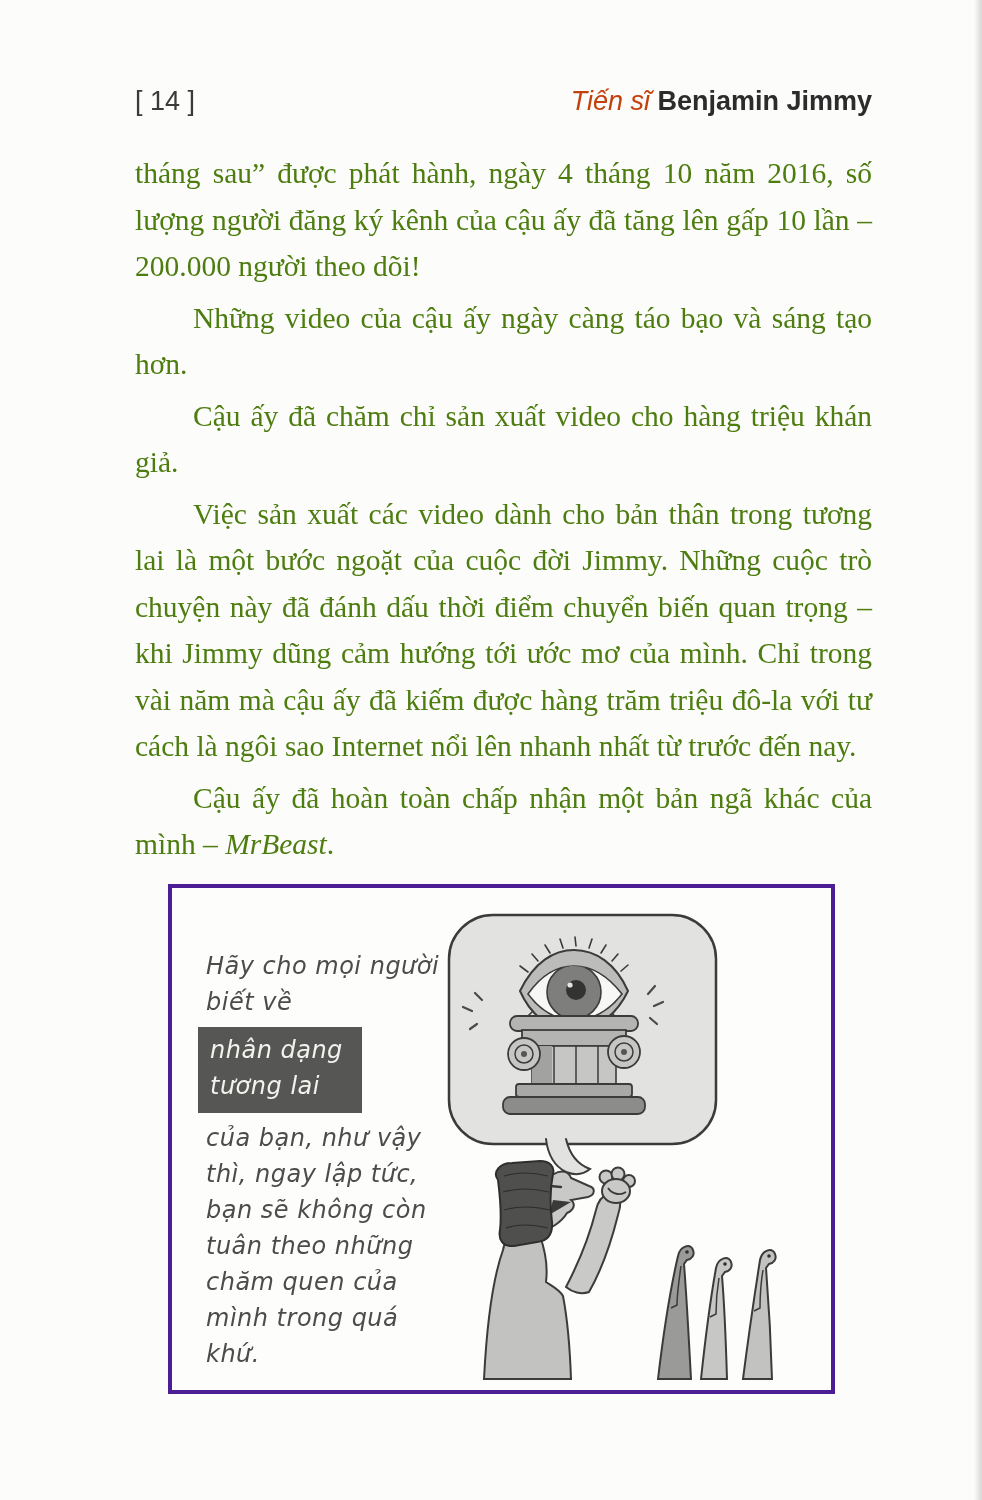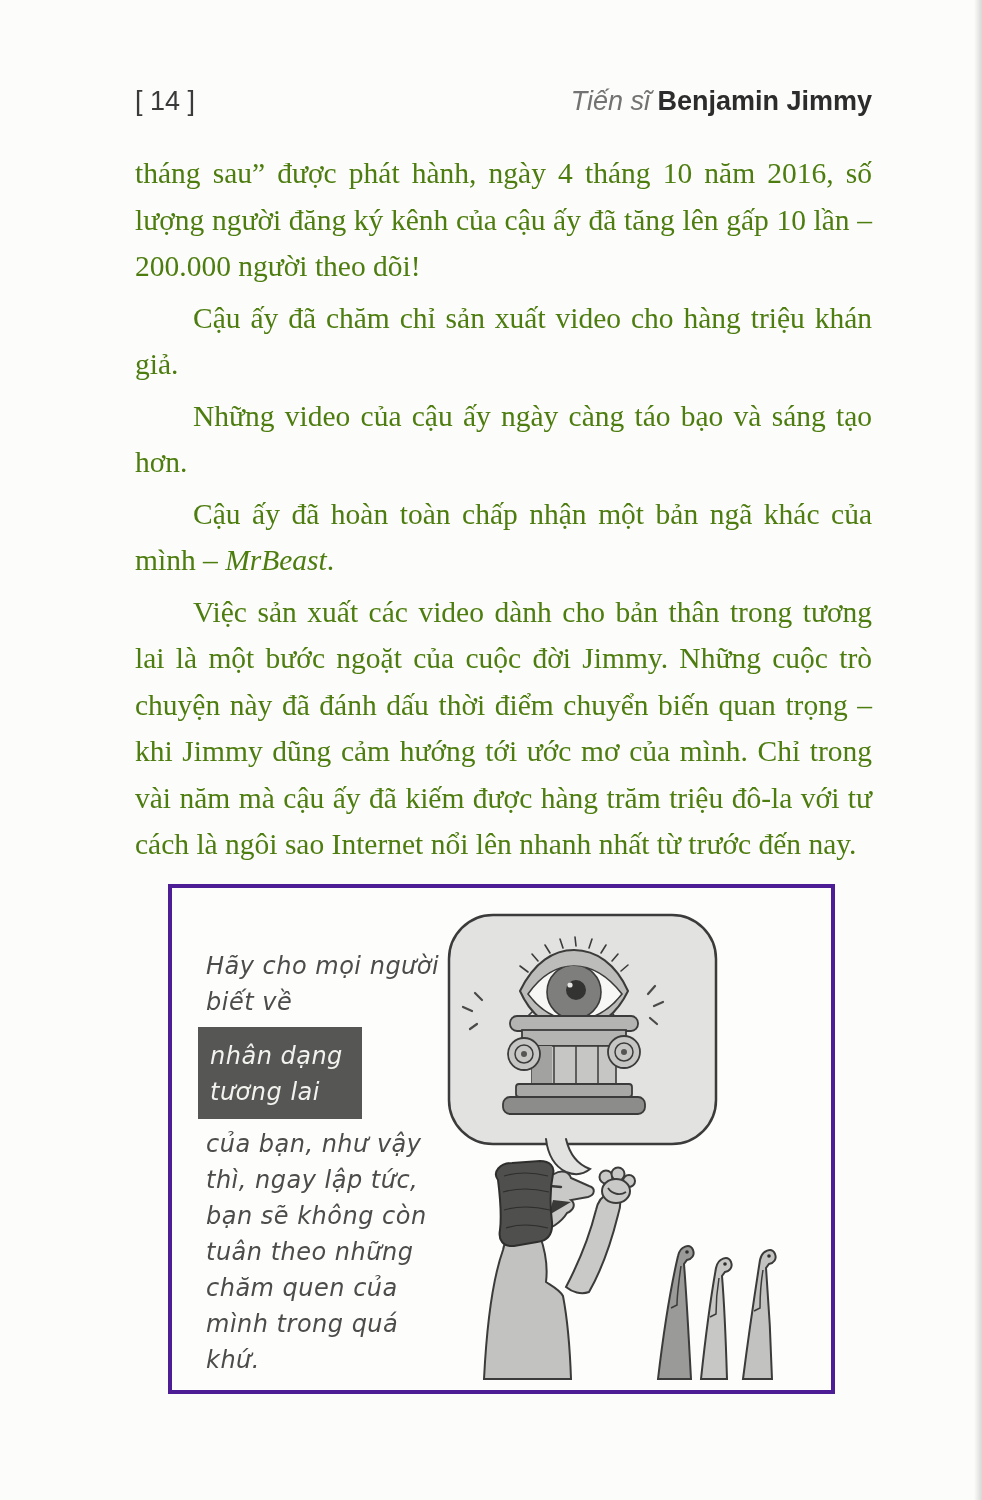--- a/index.html
+++ b/index.html
@@ -9,21 +9,21 @@
     font-family:"Liberation Serif","DejaVu Serif",serif;color:#1f1f1f;
   }
   .page-edge{position:absolute;top:0;right:0;width:8px;height:100%;
     background:linear-gradient(to right, rgba(0,0,0,0), rgba(120,120,118,.28));}
   
   .header{
     position:absolute;left:135px;top:86px;width:737px;
     display:flex;justify-content:space-between;align-items:flex-end;
     font-family:"Liberation Sans","DejaVu Sans",sans-serif;font-size:27px;color:#3a3a3a;
   }
-  .author-prefix{font-style:italic;font-weight:400;color:#737373;}
+  .author-prefix{font-style:italic;font-weight:400;color:#c2410c;}
   .author-name{font-weight:700;color:#2c2c2c;}
   
   .body-text{
     position:absolute;left:135px;top:150px;width:737px;
     font-size:29.5px;line-height:46.5px;text-align:justify;color:#4d7c0f;
   }
   .body-text p{margin:0 0 5px 0;}
   .body-text p.indent{text-indent:58px;}
   .italic{font-style:italic;}
   
@@ -32,41 +32,41 @@
     box-sizing:border-box;border:4px solid #4c1d95;background:#fdfdfb;
   }
   .figure-frame svg{position:absolute;left:0;top:0;width:651px;height:494px;}
   .caption{
     position:absolute;left:34px;top:60px;width:250px;
     font-family:"DejaVu Sans","Liberation Sans",sans-serif;font-style:italic;
     font-size:24px;line-height:36px;letter-spacing:.5px;color:#4c4c4a;
   }
   .caption-highlight{
     display:block;width:140px;margin:7px 0 7px -8px;
-    padding:11px 12px 9px 12px;line-height:36px;
+    padding:5px 12px 9px 12px;line-height:36px;
     background:#565654;color:#f2f2ef;
   }
 </style>
 </head>
 <body>
 
 <div class="page">
   <div class="page-edge"></div>
 
   <div class="header">
     <span>[ 14 ]</span>
     <span><span class="author-prefix">Tiến sĩ </span><span class="author-name">Benjamin Jimmy</span></span>
   </div>
 
   <div class="body-text">
     <p>tháng sau” được phát hành, ngày 4 tháng 10 năm 2016, số lượng người đăng ký kênh của cậu ấy đã tăng lên gấp 10 lần – 200.000 người theo dõi!</p>
+    <p class="indent">Những video của cậu ấy ngày càng táo bạo và sáng tạo hơn.</p>
     <p class="indent">Cậu ấy đã chăm chỉ sản xuất video cho hàng triệu khán giả.</p>
-    <p class="indent">Những video của cậu ấy ngày càng táo bạo và sáng tạo hơn.</p>
+    <p class="indent">Việc sản xuất các video dành cho bản thân trong tương lai là một bước ngoặt của cuộc đời Jimmy. Những cuộc trò chuyện này đã đánh dấu thời điểm chuyển biến quan trọng – khi Jimmy dũng cảm hướng tới ước mơ của mình. Chỉ trong vài năm mà cậu ấy đã kiếm được hàng trăm triệu đô-la với tư cách là ngôi sao Internet nổi lên nhanh nhất từ trước đến nay.</p>
     <p class="indent"><span>Cậu ấy đã hoàn toàn chấp nhận một bản ngã khác của mình – </span><span class="italic">MrBeast</span><span>.</span></p>
-    <p class="indent">Việc sản xuất các video dành cho bản thân trong tương lai là một bước ngoặt của cuộc đời Jimmy. Những cuộc trò chuyện này đã đánh dấu thời điểm chuyển biến quan trọng – khi Jimmy dũng cảm hướng tới ước mơ của mình. Chỉ trong vài năm mà cậu ấy đã kiếm được hàng trăm triệu đô-la với tư cách là ngôi sao Internet nổi lên nhanh nhất từ trước đến nay.</p>
   </div>
 
   <div class="figure-frame">
 
     <svg viewBox="0 0 651 494" aria-hidden="true">
 
       <g>
         <rect x="277" y="27" width="267" height="229" rx="44" fill="#e2e2e0" stroke="#3b3b3b" stroke-width="2.5"></rect>
         <path d="M 374,251 C 376,268 382,278 394,284 C 404,288 412,286 418,281 C 407,277 398,268 394,251" fill="#e2e2e0" stroke="#3b3b3b" stroke-width="2" stroke-linecap="round"></path>
       </g>

